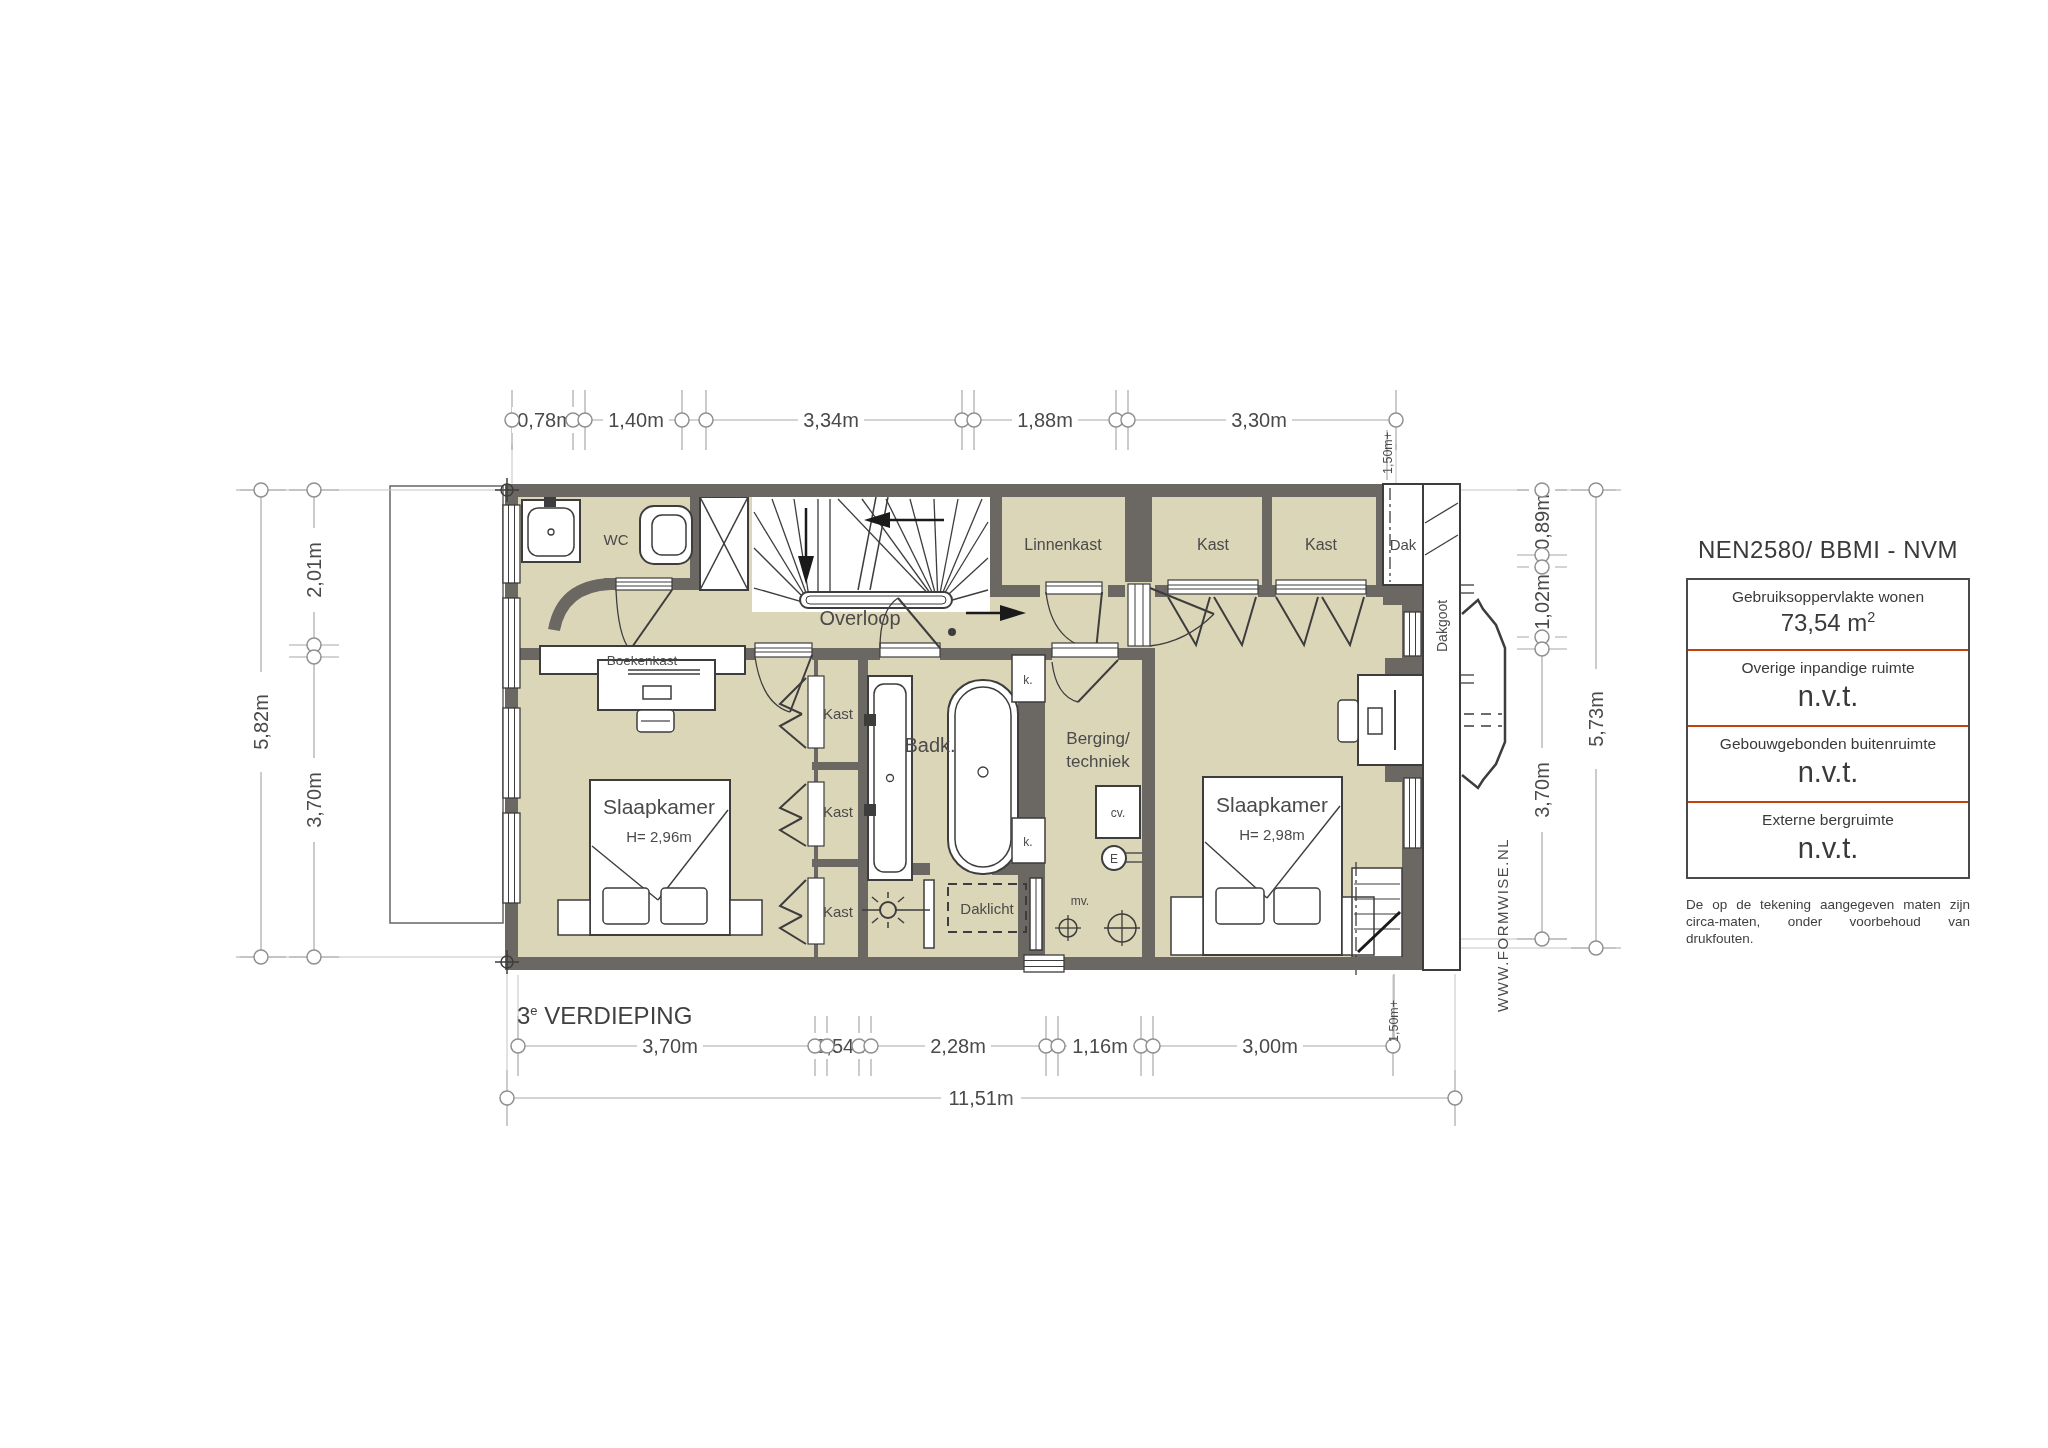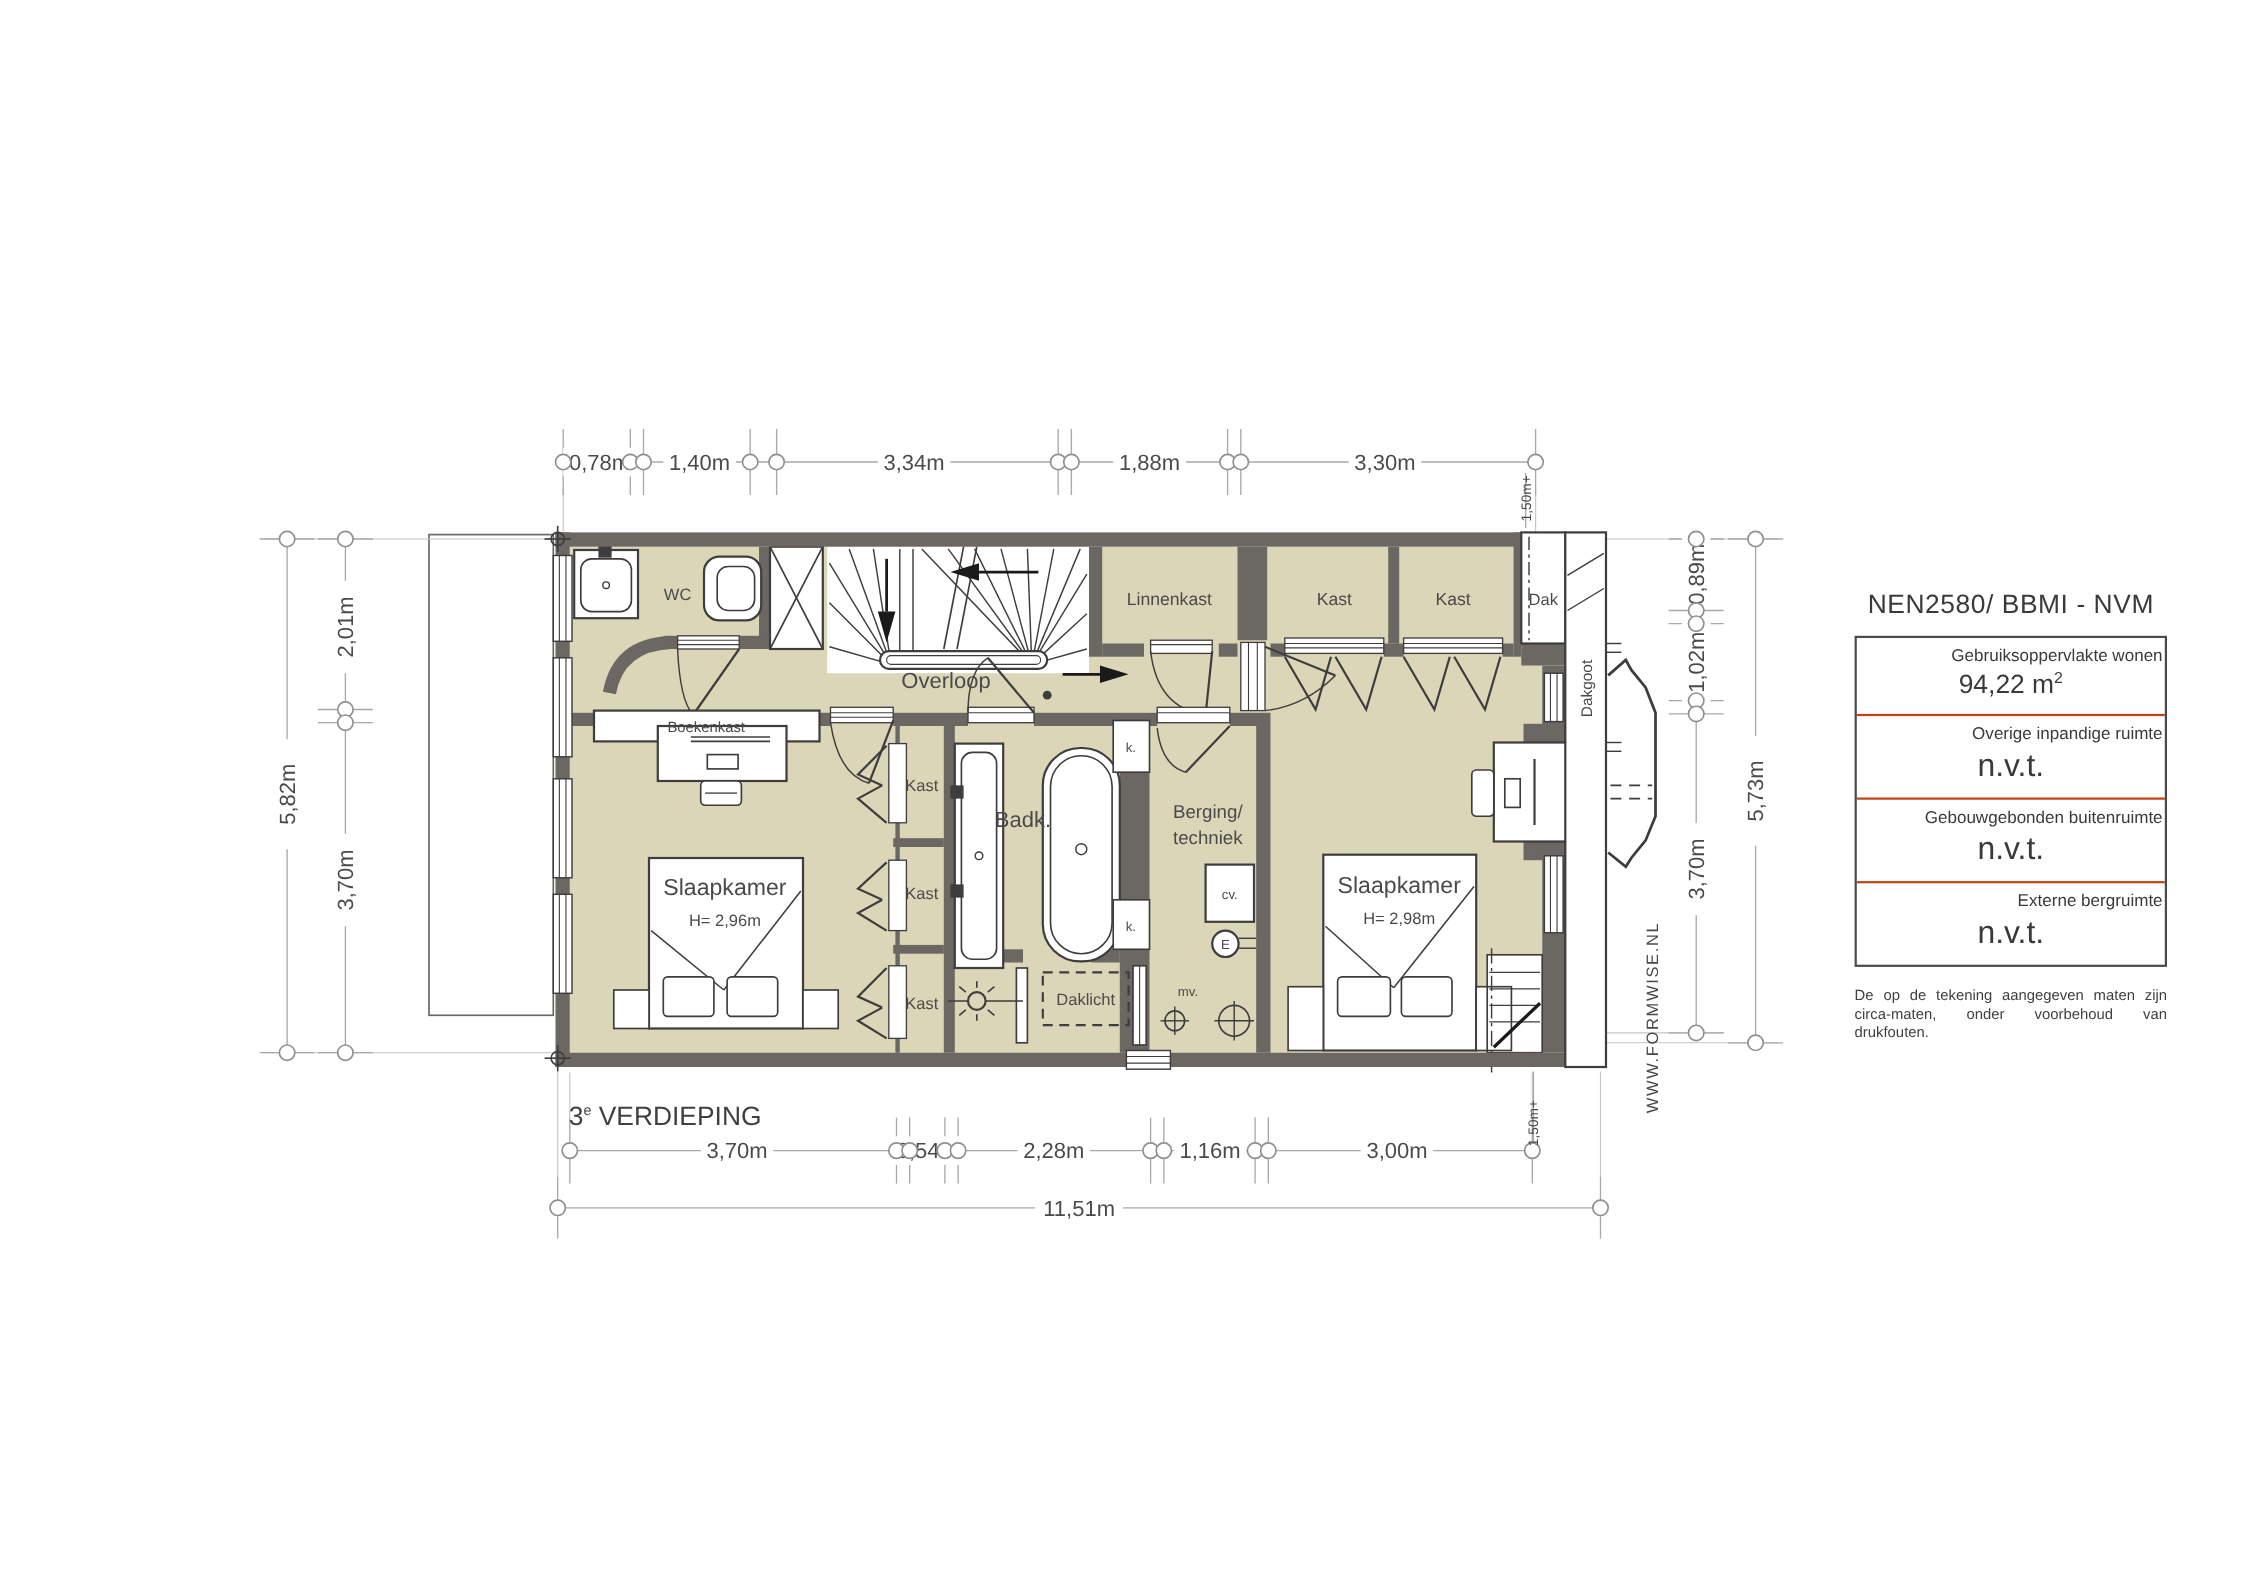--- a/index.html
+++ b/index.html
@@ -4,21 +4,21 @@
 <style>
   html,body{margin:0;padding:0;background:#fff;}
   #page{position:relative;width:2048px;height:1448px;background:#ffffff;overflow:hidden;
         font-family:"Liberation Sans", sans-serif;color:#3a3a3a;}
   svg text{font-family:"Liberation Sans", sans-serif;fill:#4a4a4a;}
   .panel{position:absolute;left:1686px;top:536px;width:284px;}
   .panel-title{font-size:24px;text-align:center;margin-bottom:14px;color:#3a3a3a;letter-spacing:.5px;}
   .panel-table{border:2px solid #4a4a4a;background:#fff;}
   .panel-row{border-top:2px solid #c2410c;}
   .panel-row:first-child{border-top:none;}
-  .row-label{font-size:15.5px;text-align:right;padding:8px 2px 0;color:#3a3a3a;}
+  .row-label{font-size:15.5px;text-align:center;padding:8px 2px 0;color:#3a3a3a;}
   .row-value{font-size:29px;text-align:center;padding:3px 0 12px;color:#3a3a3a;}
   .panel-row.first .row-value{font-size:24px;}
   .row-value sup{font-size:60%;}
   .disclaimer{margin-top:18px;font-size:13.5px;line-height:1.25;text-align:justify;color:#3f3f3f;}
   .floor-label{position:absolute;left:517px;top:1002px;font-size:24px;color:#404040;}
   .floor-label sup{font-size:13px;}
   .watermark{position:absolute;left:1494px;top:1012px;transform:rotate(-90deg);transform-origin:0 0;
              font-size:15px;letter-spacing:1.5px;color:#4a4a4a;white-space:nowrap;}
   .offset-top{position:absolute;left:1381px;top:474px;transform:rotate(-90deg);transform-origin:0 0;
               font-size:12.5px;color:#4a4a4a;white-space:nowrap;}
@@ -513,21 +513,21 @@
 
 
 <div class="watermark">WWW.FORMWISE.NL</div>
 
 
 <div class="panel">
   <div class="panel-title">NEN2580/ BBMI - NVM</div>
   <div class="panel-table">
     <div class="panel-row first">
       <div class="row-label">Gebruiksoppervlakte wonen</div>
-      <div class="row-value"><span>94,22 m</span><sup>2</sup></div>
+      <div class="row-value"><span>73,54 m</span><sup>2</sup></div>
     </div>
     <div class="panel-row">
       <div class="row-label">Overige inpandige ruimte</div>
       <div class="row-value">n.v.t.</div>
     </div>
     <div class="panel-row">
       <div class="row-label">Gebouwgebonden buitenruimte</div>
       <div class="row-value">n.v.t.</div>
     </div>
     <div class="panel-row">

